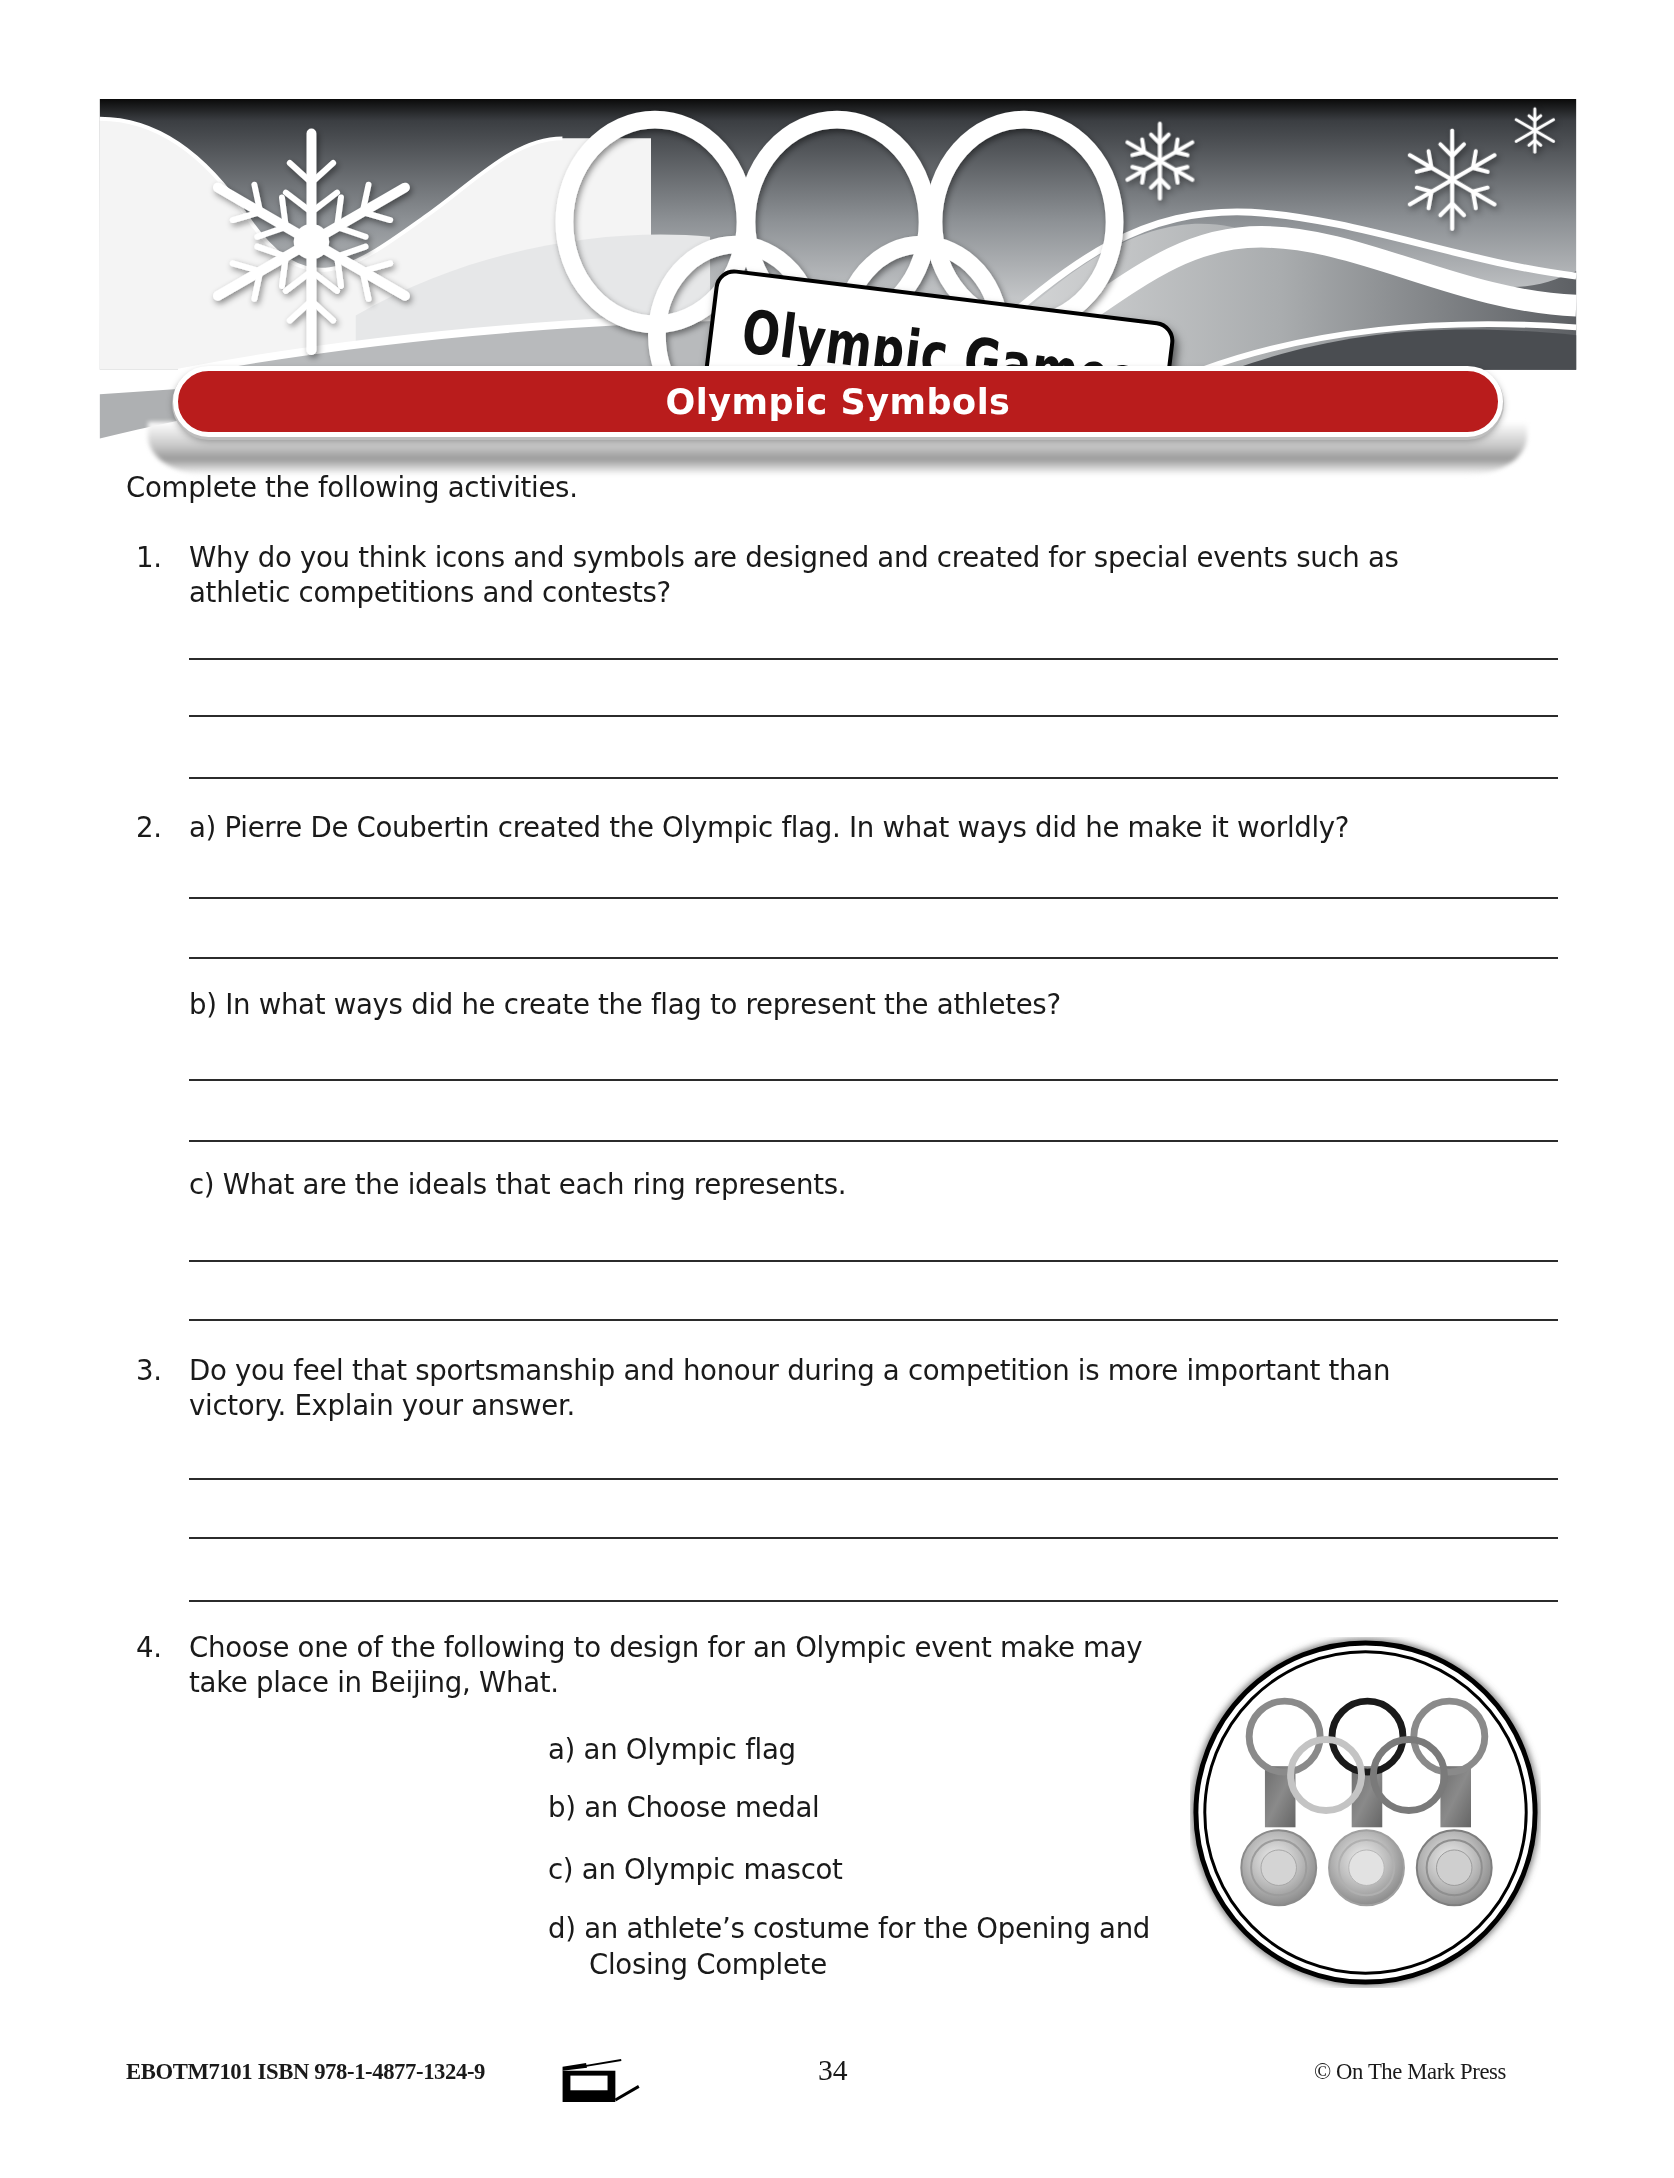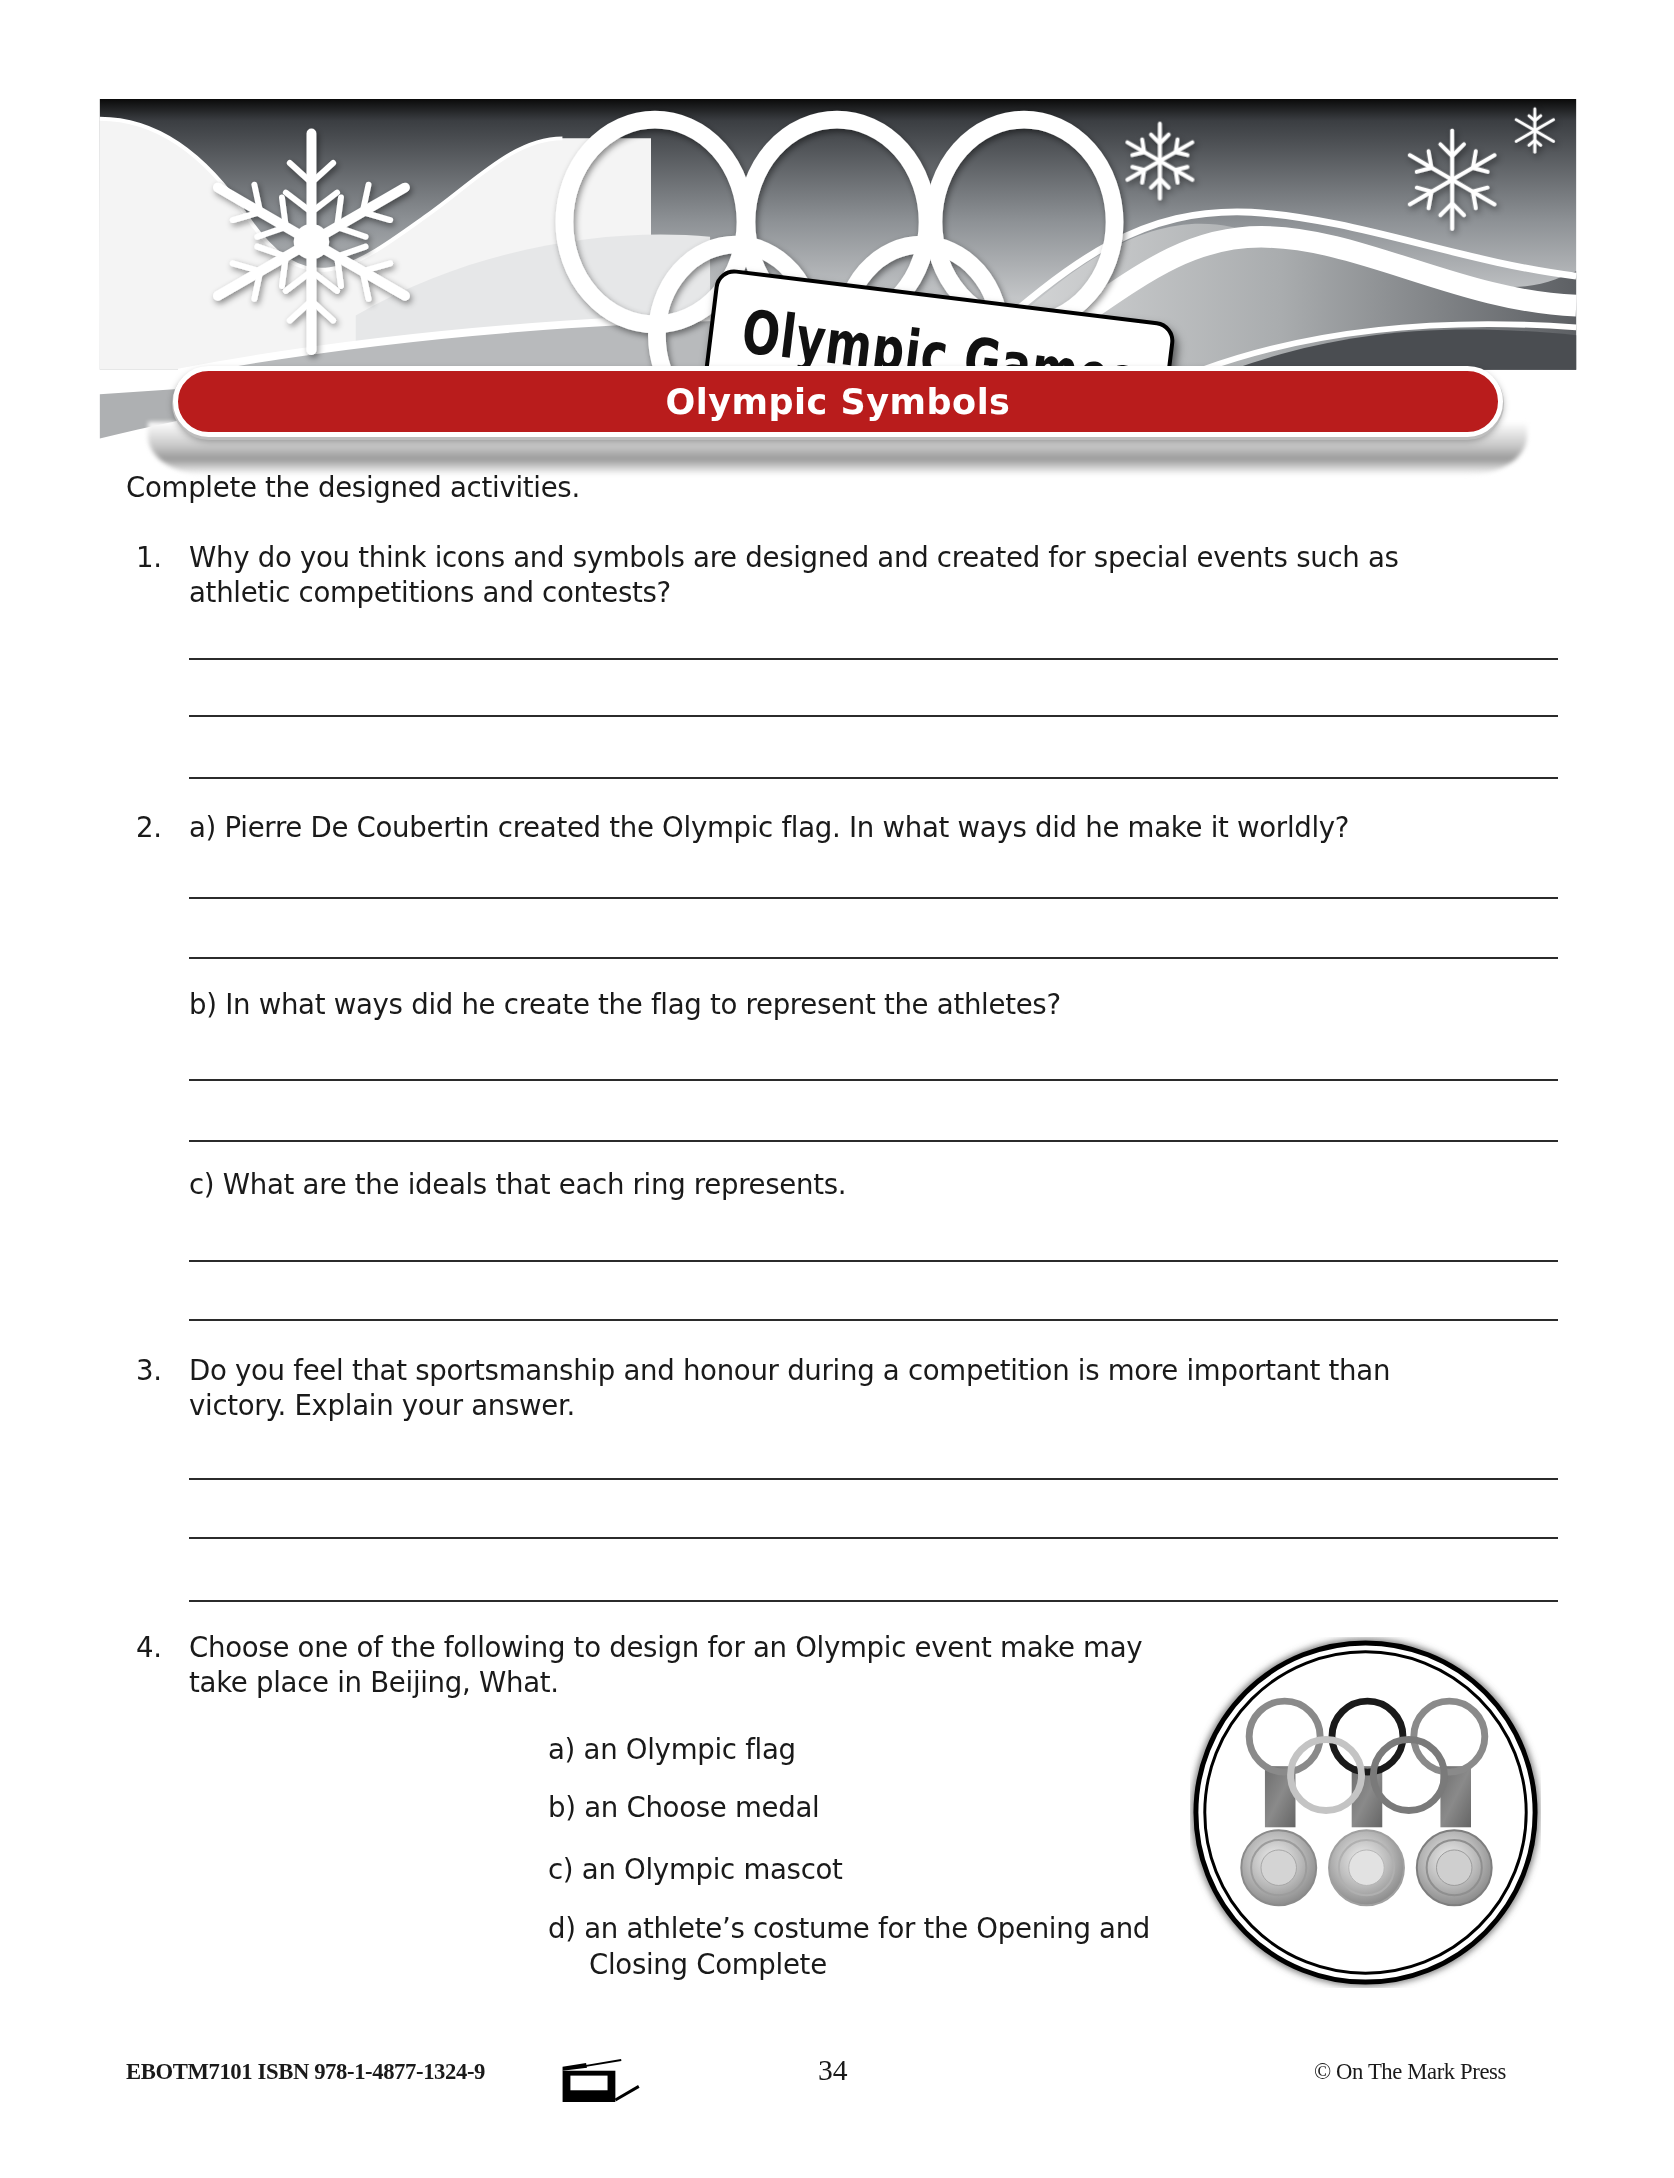--- a/index.html
+++ b/index.html
@@ -155,21 +155,21 @@
   <div class="games-label">
     <span>Olympic Games</span>
   </div>
 </div>
 
 <div class="pill-shadow"></div>
 <div class="title-pill">
   <span>Olympic Symbols</span>
 </div>
 
-<div class="instr">Complete the designed activities.</div>
+<div class="instr">Complete the following activities.</div>
 
 <div class="q" style="left:136px; top:540px; width:1428px; height:79px;">
   <span class="num">1.</span>
   <span class="txt" style="top:35px">athletic competitions and contests?</span>
   <span class="txt" style="top:0">Why do you think icons and symbols are designed and created for special events such as</span>
 </div>
 <div class="line" style="top:658px"></div>
 <div class="line" style="top:715px"></div>
 <div class="line" style="top:777px"></div>
 

